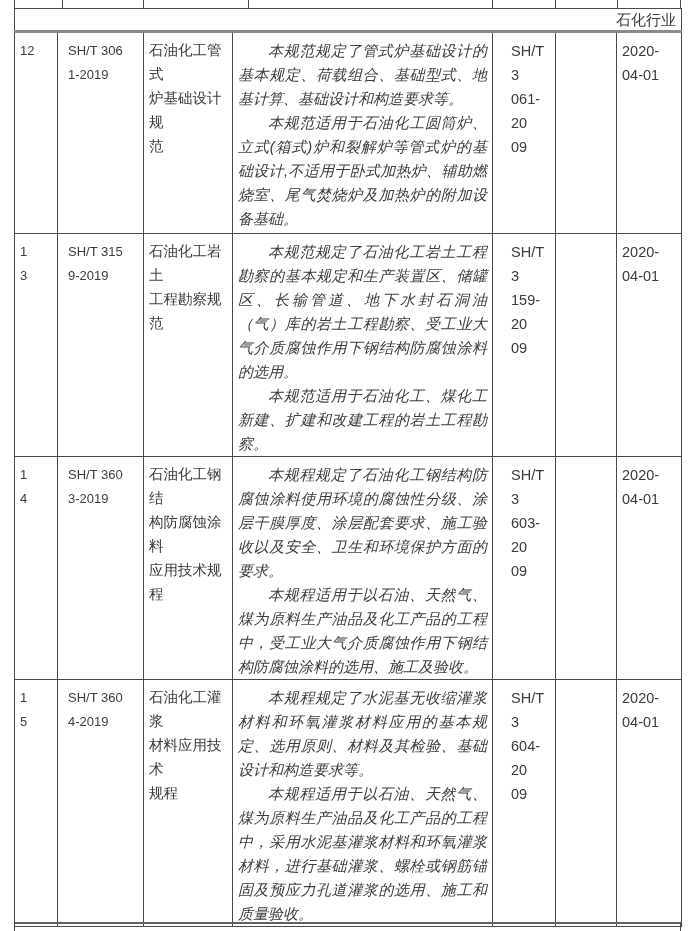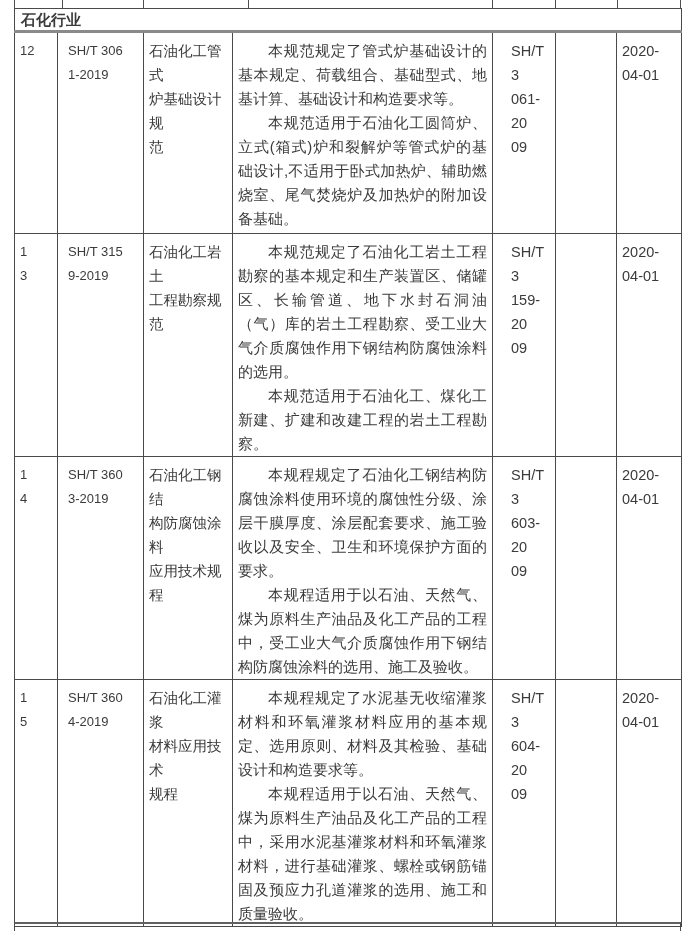--- a/index.html
+++ b/index.html
@@ -27,31 +27,32 @@
   }
   td {
     border: 1px solid #4a4a4a;
     vertical-align: top;
     padding: 6px 5px 0 5px;
     font-size: 15px;
     line-height: 24px;
     overflow: hidden;
   }
   td.section-cell {
-    font-weight: bold;
+    font-weight: normal;
     font-size: 15px;
     padding: 1px 5px 0 6px;
     line-height: 20px;
     border-bottom: 3px solid #8a8a8a;
+    text-align: right;
   }
   td.num-cell    { text-align: left; font-size: 13px; white-space: pre-line; }
   td.code-cell   { padding-left: 10px; font-size: 13px; white-space: pre-line; }
-  td.name-cell   { padding-left: 5px;  font-size: 14.5px; white-space: pre-line; }
+  td.name-cell   { padding-left: 5px;  font-size: 14.5px; white-space: pre-line; font-family: Liberation Mono, monospace; }
   td.desc-cell   { text-align: justify; }
-  td.desc-cell p { text-indent: 30px; margin: 0; }
+  td.desc-cell p { text-indent: 30px; margin: 0; font-style: italic; }
   td.repl-cell   { padding-left: 18px; font-size: 14.5px; white-space: pre-line; }
   td.blank-cell  { }
   td.date-cell   { font-size: 14.5px; white-space: pre-line; }
 
   
   .bottom-stub {
     position: absolute; left: 14px; top: 922px; width: 667px; height: 9px;
     border-top: 2px solid #616161;
     border-left: 1px solid #4a4a4a;
     border-right: 1px solid #4a4a4a;

